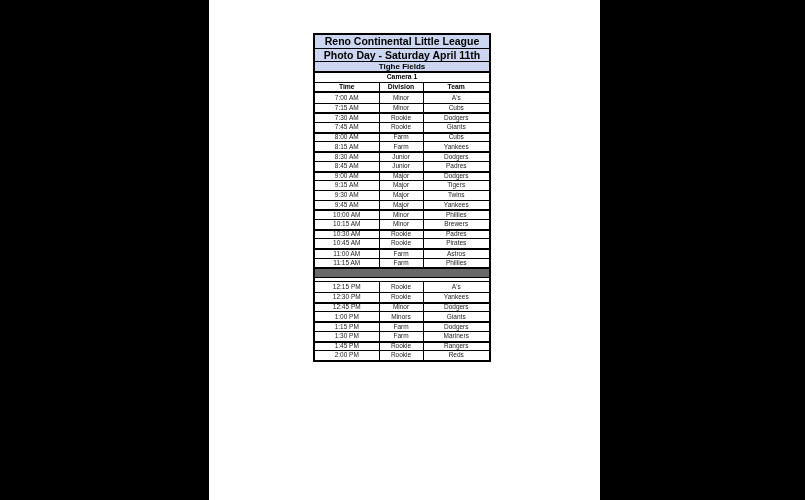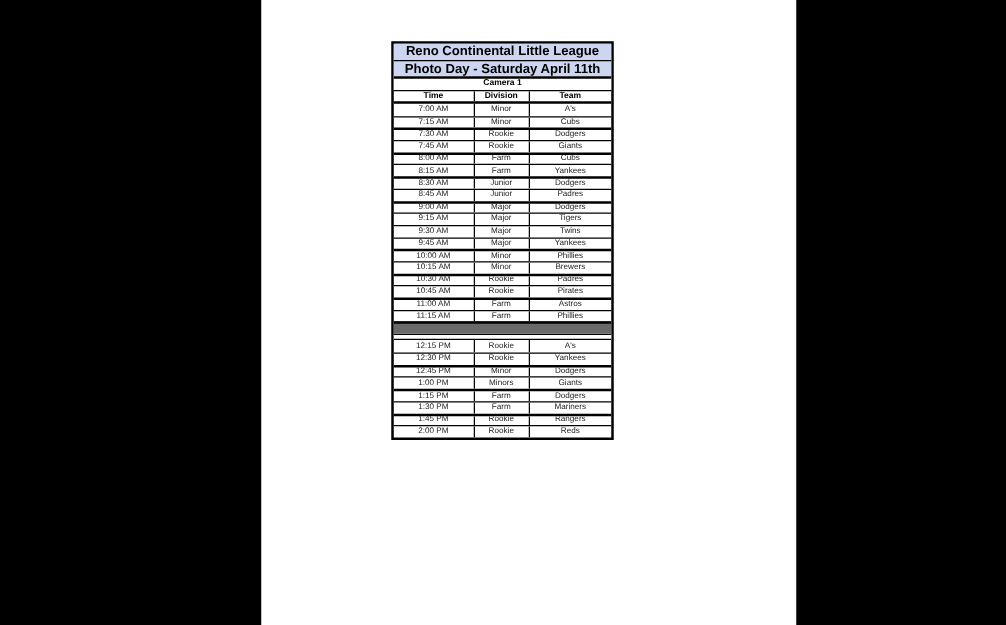--- a/index.html
+++ b/index.html
@@ -6,21 +6,21 @@
   html, body {
     width: 805px; height: 500px;
     background: #000000;
     font-family: "Liberation Sans", sans-serif;
     overflow: hidden;
     position: relative;
   }
   .content-strip {
     position: absolute;
     left: 209px; top: 0;
-    width: 428px; height: 500px;
+    width: 391px; height: 500px;
     background: #ffffff;
   }
   .schedule-table {
     position: absolute;
     left: 104px; top: 33px;
     width: 178px;
     border: 2px solid #000;
     background: #ffffff;
   }
   .hdr-row {
@@ -65,20 +65,21 @@
   }
 </style>
 </head>
 <body>
 
 <div class="content-strip">
   <div class="schedule-table">
 
     <div class="hdr-row hdr-title">Reno Continental Little League</div>
     <div class="hdr-row hdr-date">Photo Day - Saturday April 11th 2026</div>
+    <div class="hdr-row hdr-venue">Tighe Fields</div>
 
     <div class="camera-row">Camera 1</div>
 
     <div class="cols-row">
       <div class="cell c0">Time</div>
       <div class="cell c1">Division</div>
       <div class="cell c2">Team</div>
     </div>
 
     <div id="rows-am">

